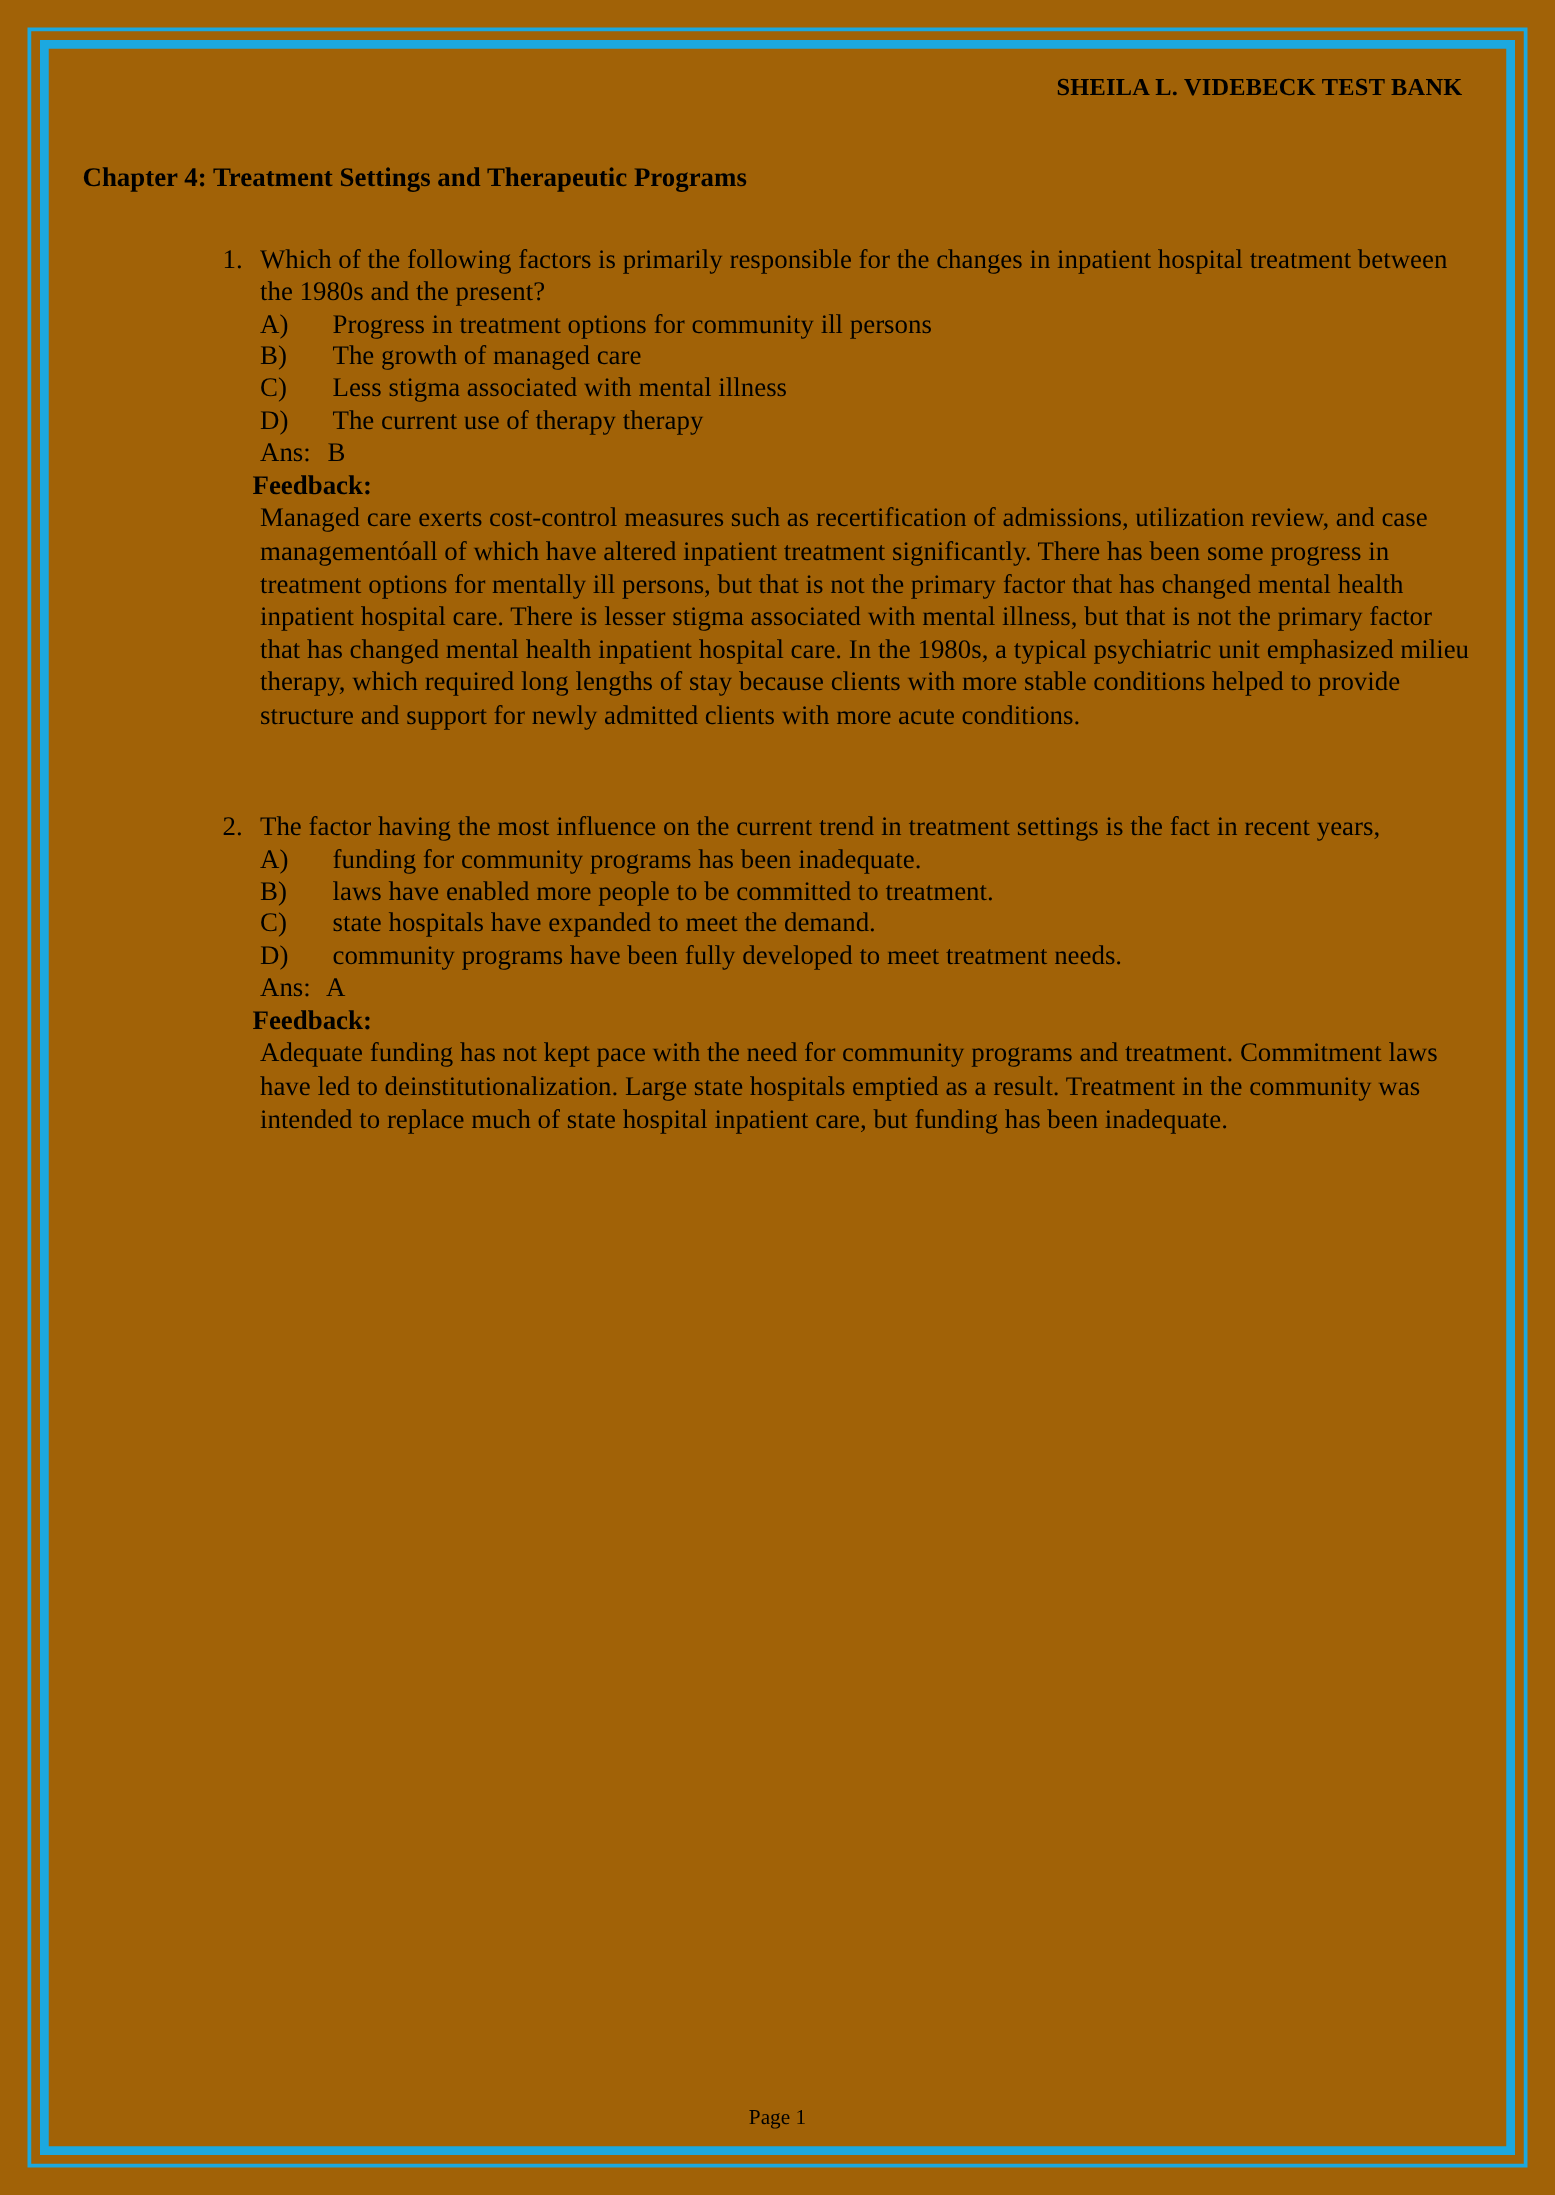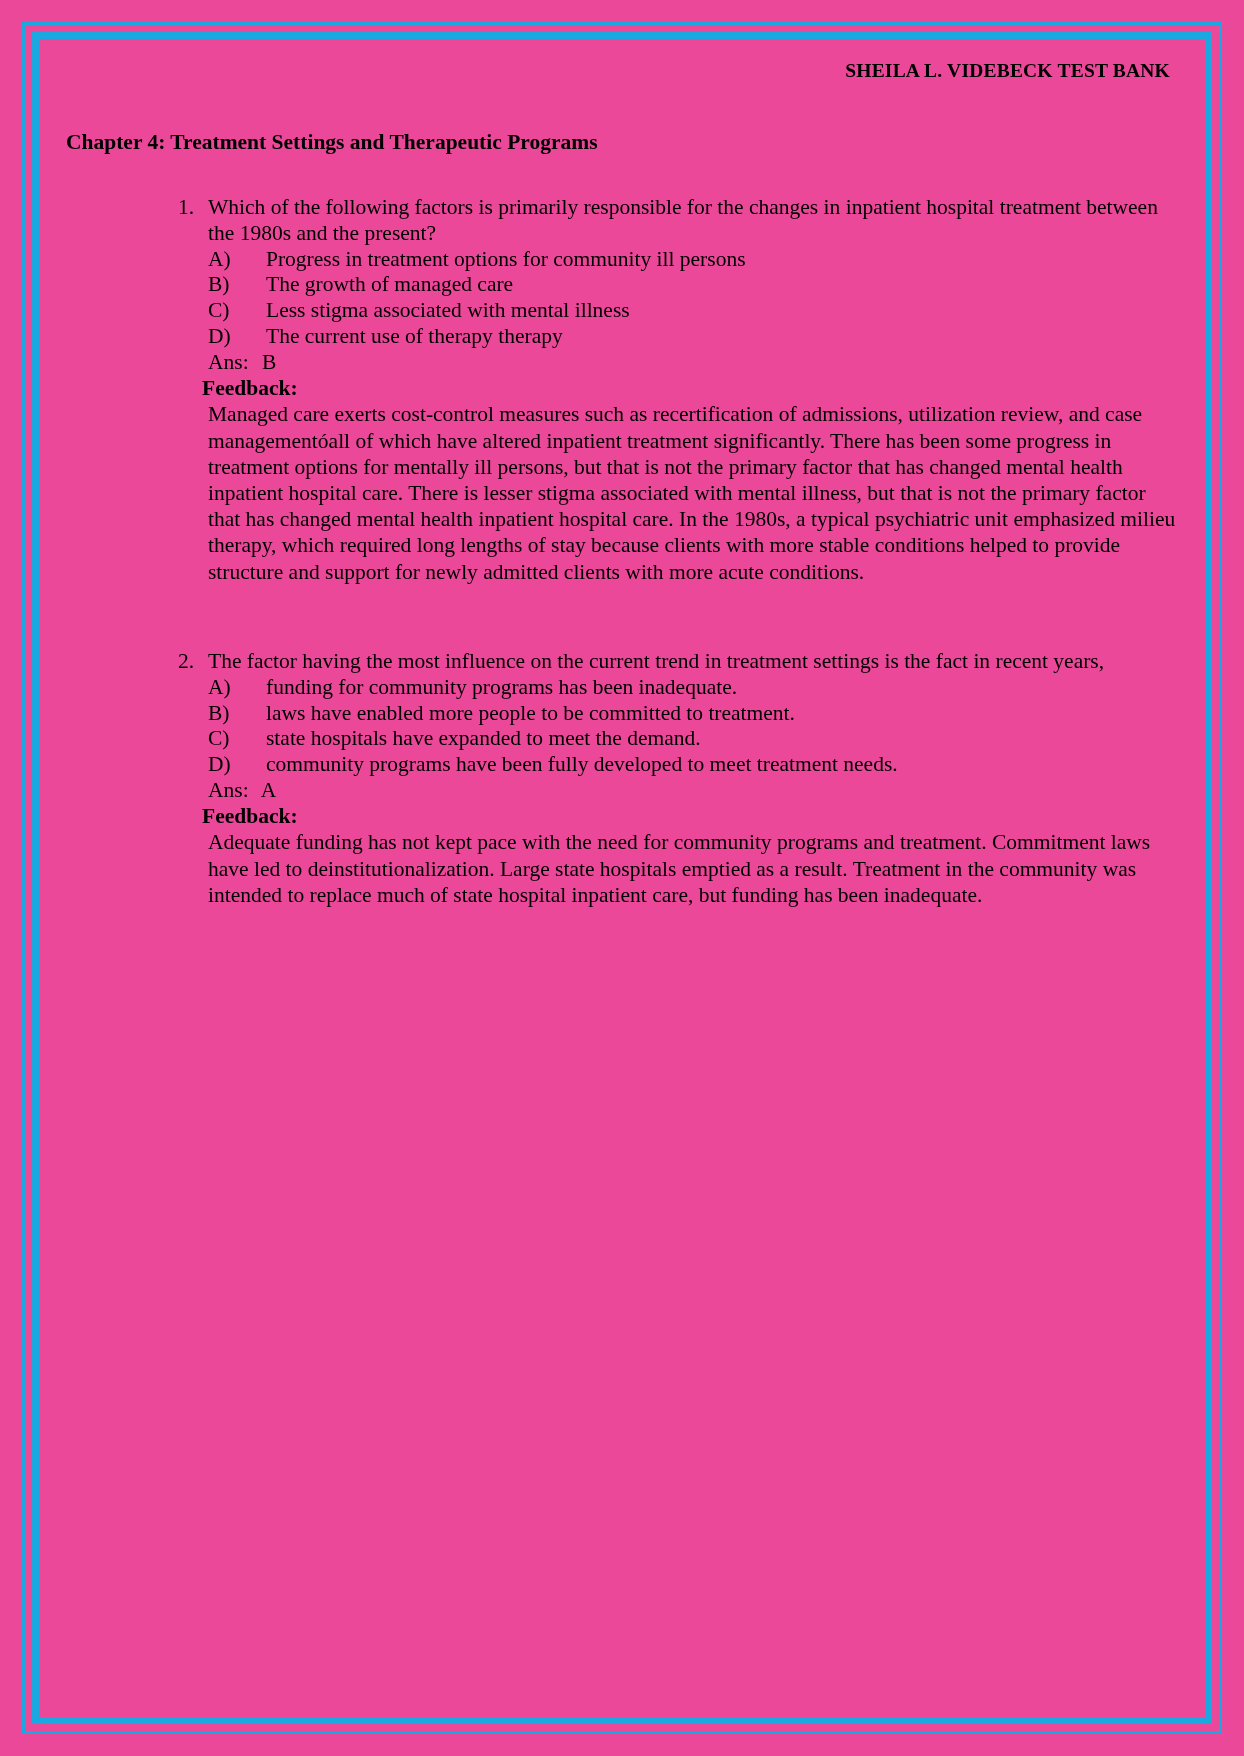--- a/index.html
+++ b/index.html
@@ -8,21 +8,21 @@
     background: #ffffff;
   }
   body {
     font-family: "Liberation Serif", "DejaVu Serif", serif;
     color: #000000;
   }
   .page {
     position: relative;
     width: 1244px;
     height: 1756px;
-    background: #ec4899;
+    background: #a16207;
     box-sizing: border-box;
     overflow: hidden;
   }
   
   .frame-outer {
     position: absolute;
     left: 22px;
     top: 22px;
     right: 22px;
     bottom: 22px;
@@ -191,15 +191,18 @@
 
       <div class="ans">
         <span class="ans-label">Ans:</span>
         <span>A</span>
       </div>
 
       <div class="feedback-label">Feedback:</div>
       <div class="feedback-body">Adequate funding has not kept pace with the need for community programs and treatment. Commitment laws have led to deinstitutionalization. Large state hospitals emptied as a result. Treatment in the community was intended to replace much of state hospital inpatient care, but funding has been inadequate.</div>
     </div>
 
+    <div class="footer">
+      <span class="footer-inner">Page 1</span>
+    </div>
 
   </div>
 </div>
 
 </body></html>

